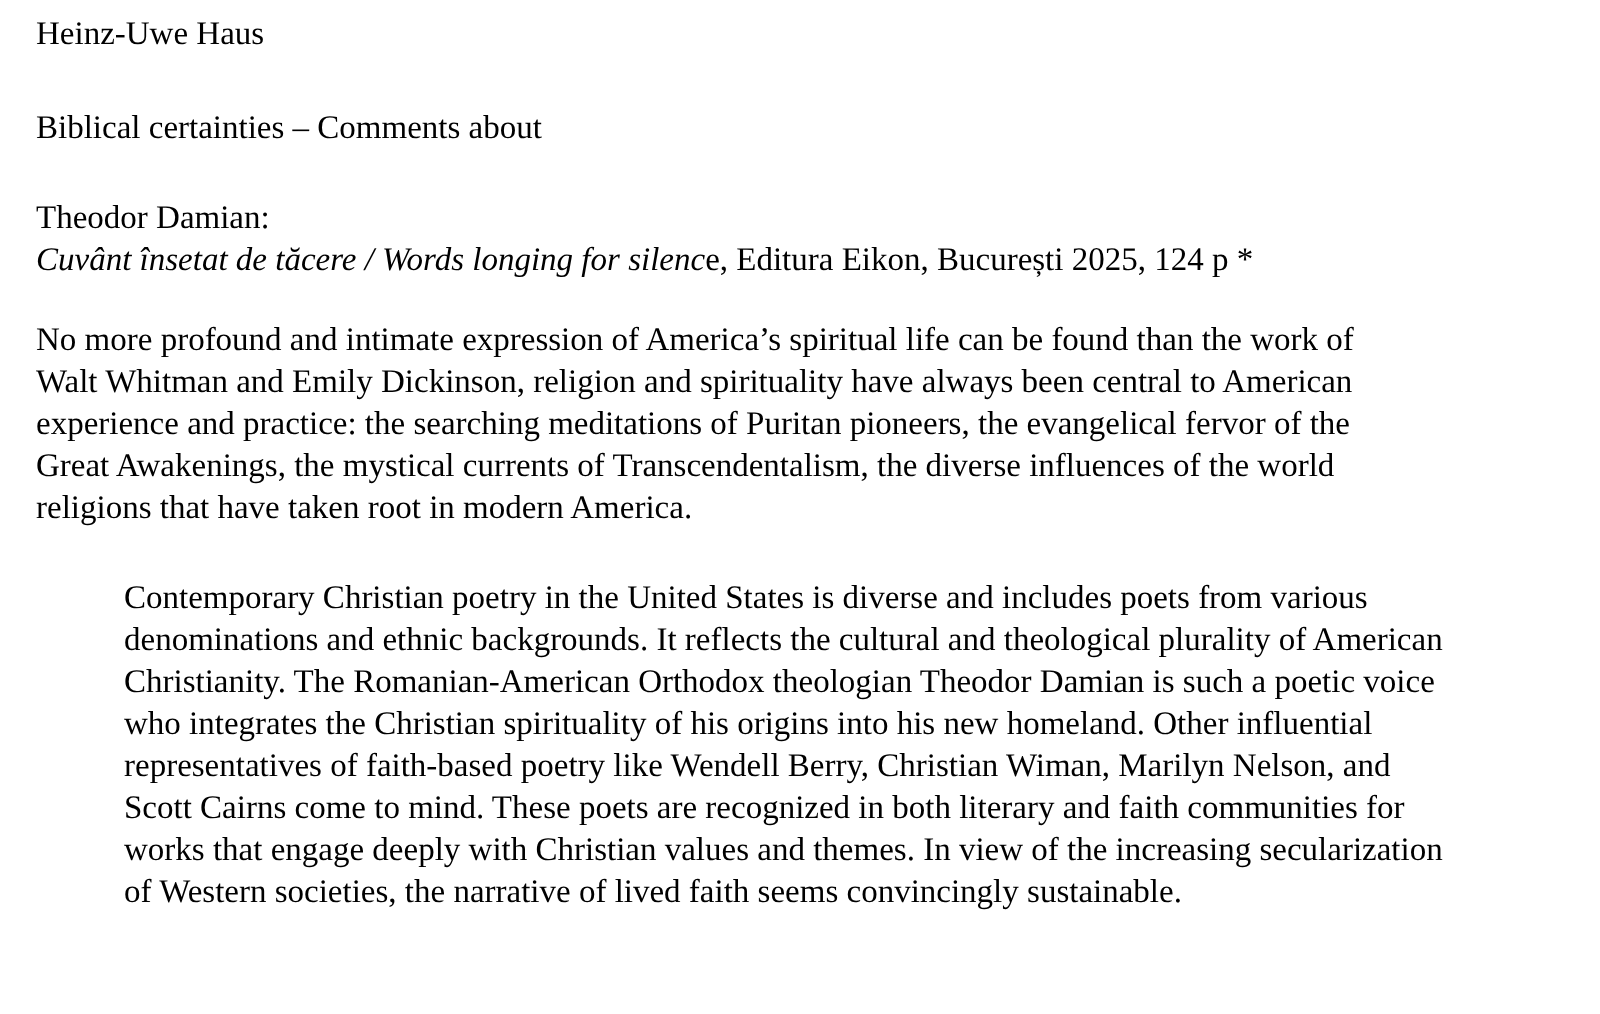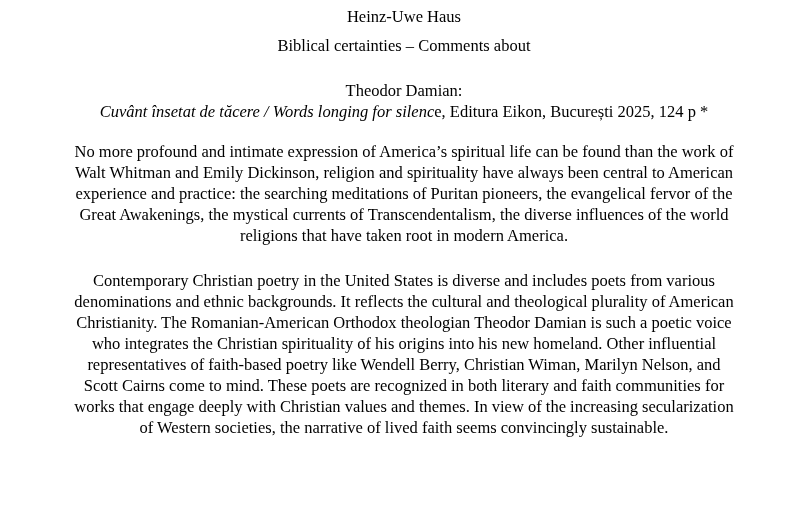--- a/index.html
+++ b/index.html
@@ -13,30 +13,29 @@
     height: 507px;
     background: #ffffff;
     color: #000000;
     font-family: "Liberation Serif", "DejaVu Serif", serif;
     font-size: 16.5px;
     line-height: 21px;
     overflow: hidden;
     box-sizing: border-box;
     padding-left: 18px;
     padding-right: 10px;
-    text-align: center;
   }
   .line {
     white-space: nowrap;
   }
   .author-line   { margin-top: 6px; }
-  .heading-line  { margin-top: 8px; }
+  .heading-line  { margin-top: 26px; }
   .subject-block { margin-top: 24px; }
   .para-1        { margin-top: 19px; font-family: Liberation Serif, serif; }
-  .para-2        { margin-top: 24px; }
+  .para-2        { margin-top: 24px; margin-left: 44px; }
   .italic { font-style: italic; margin-top: 28px; }
 </style>
 </head>
 <body>
 
 <div class="page">
 
   <div class="line author-line">Heinz-Uwe Haus</div>
 
   <div class="line heading-line">Biblical certainties – Comments about</div>

